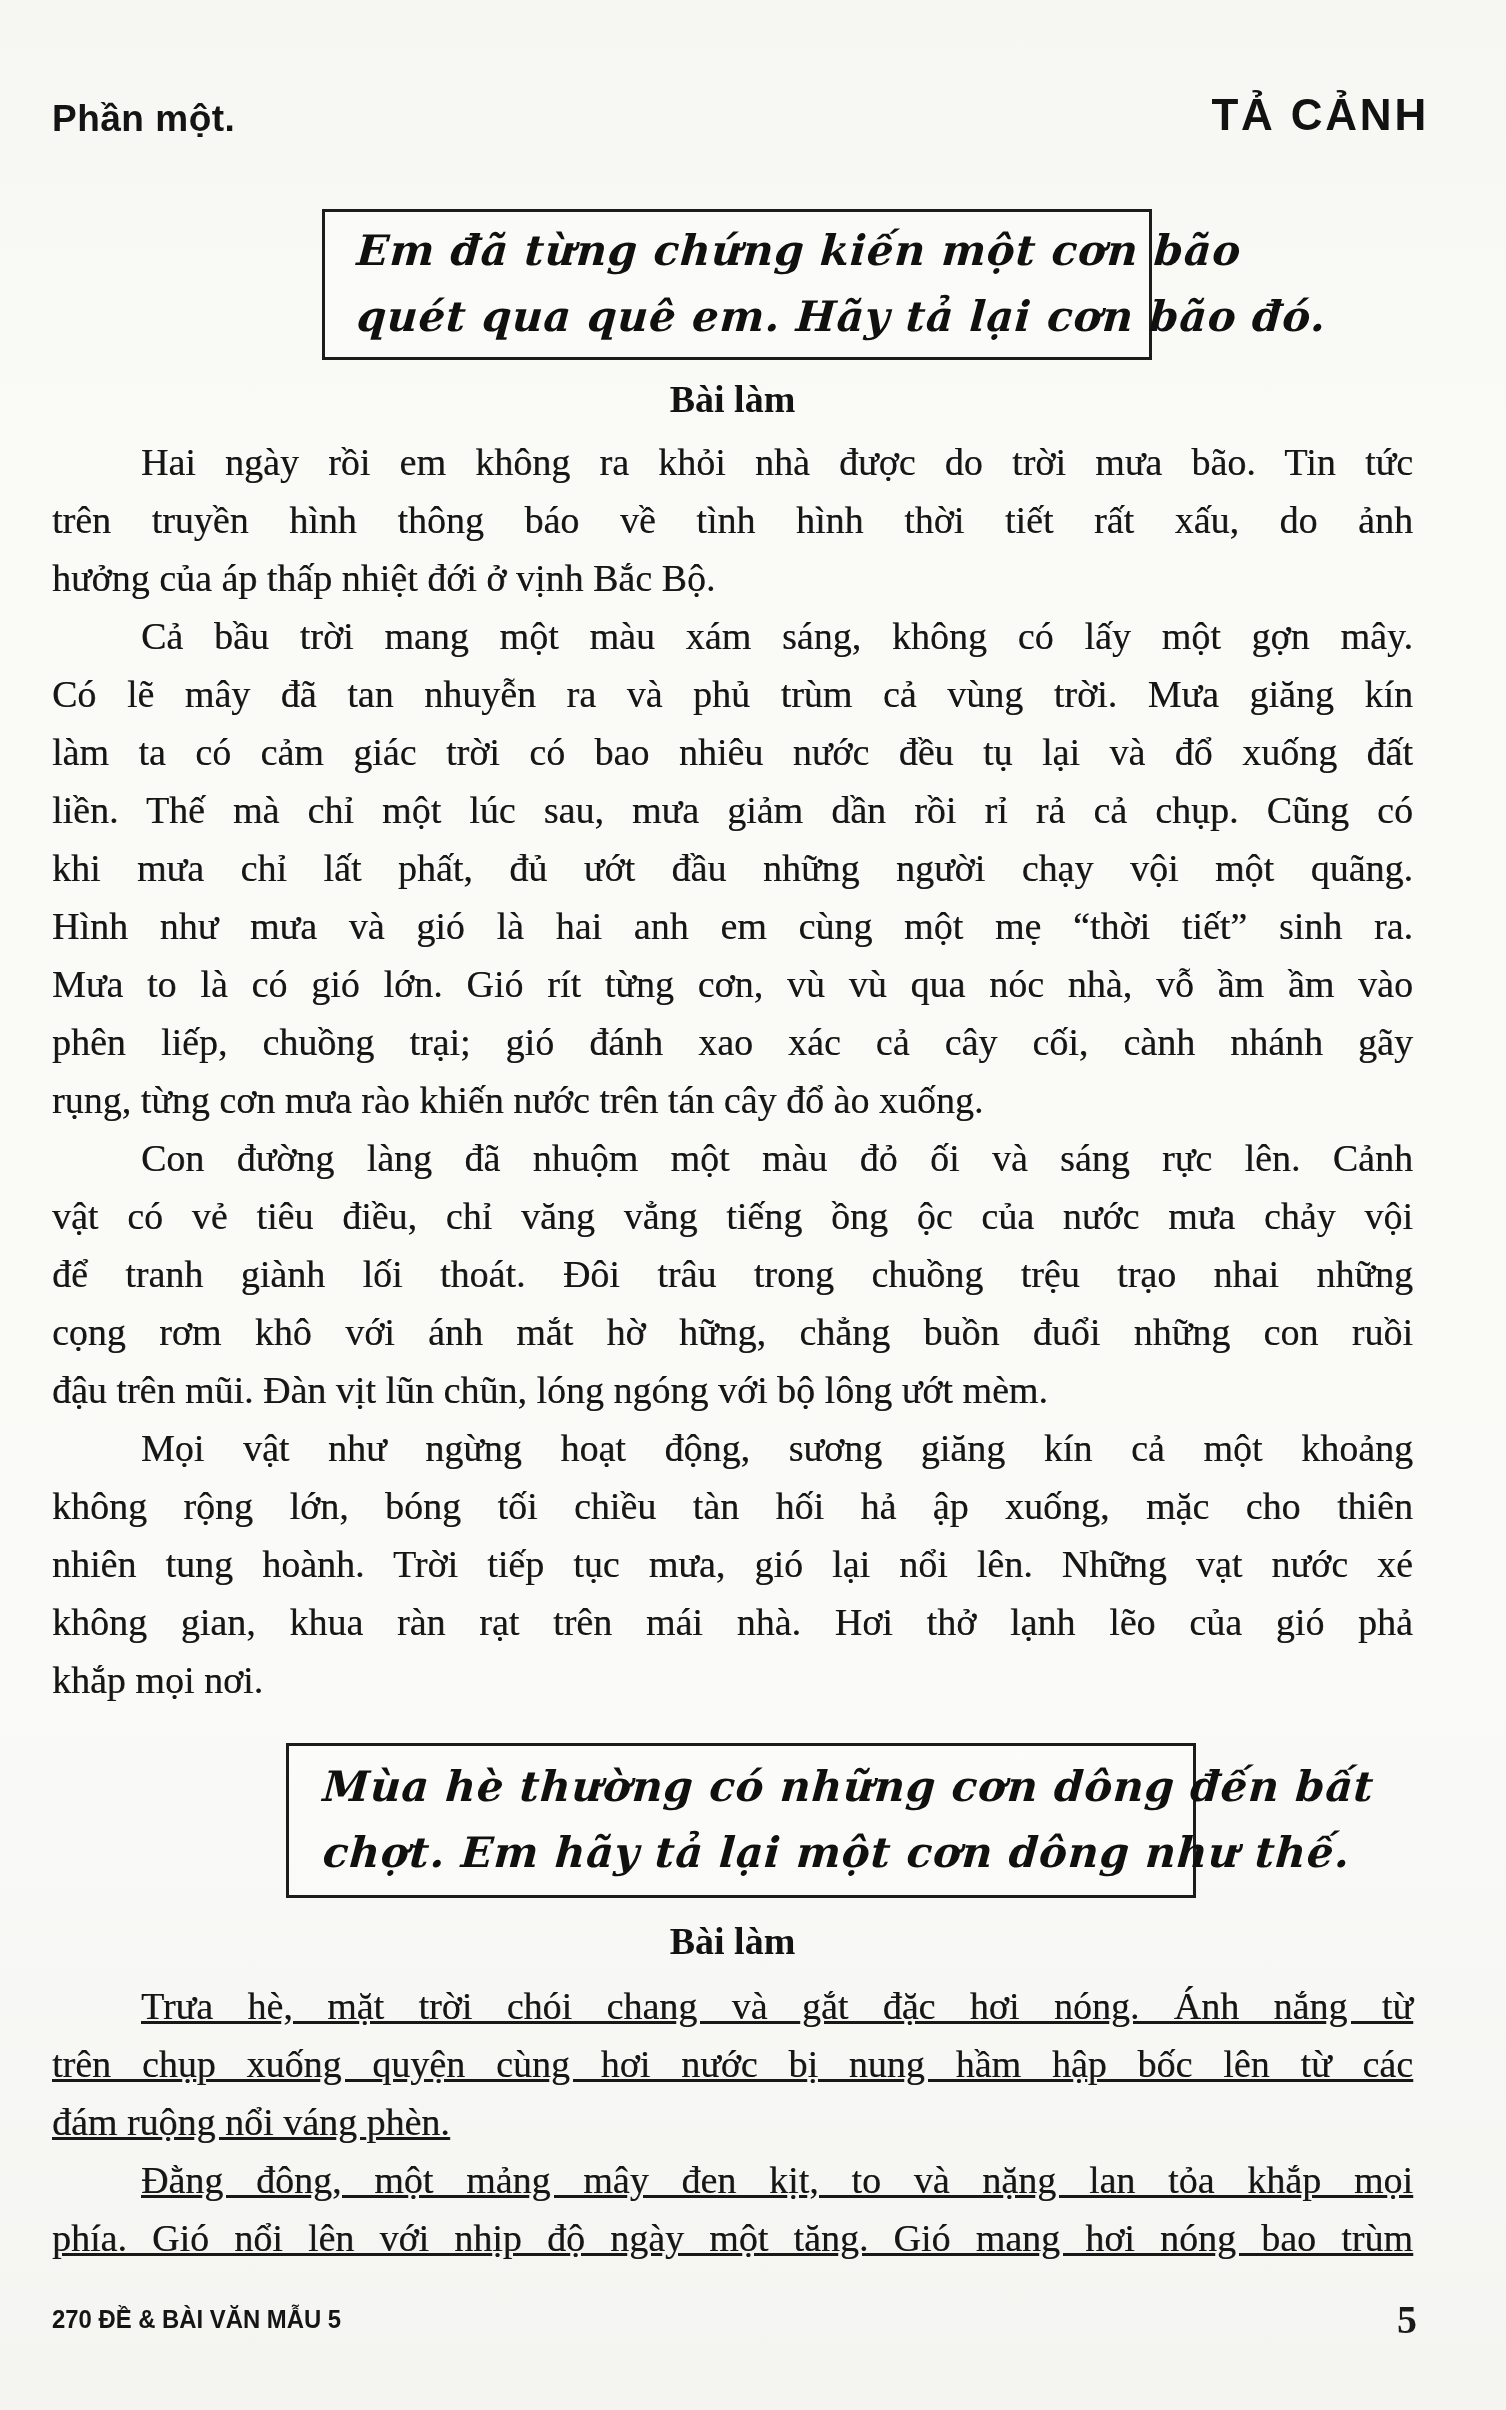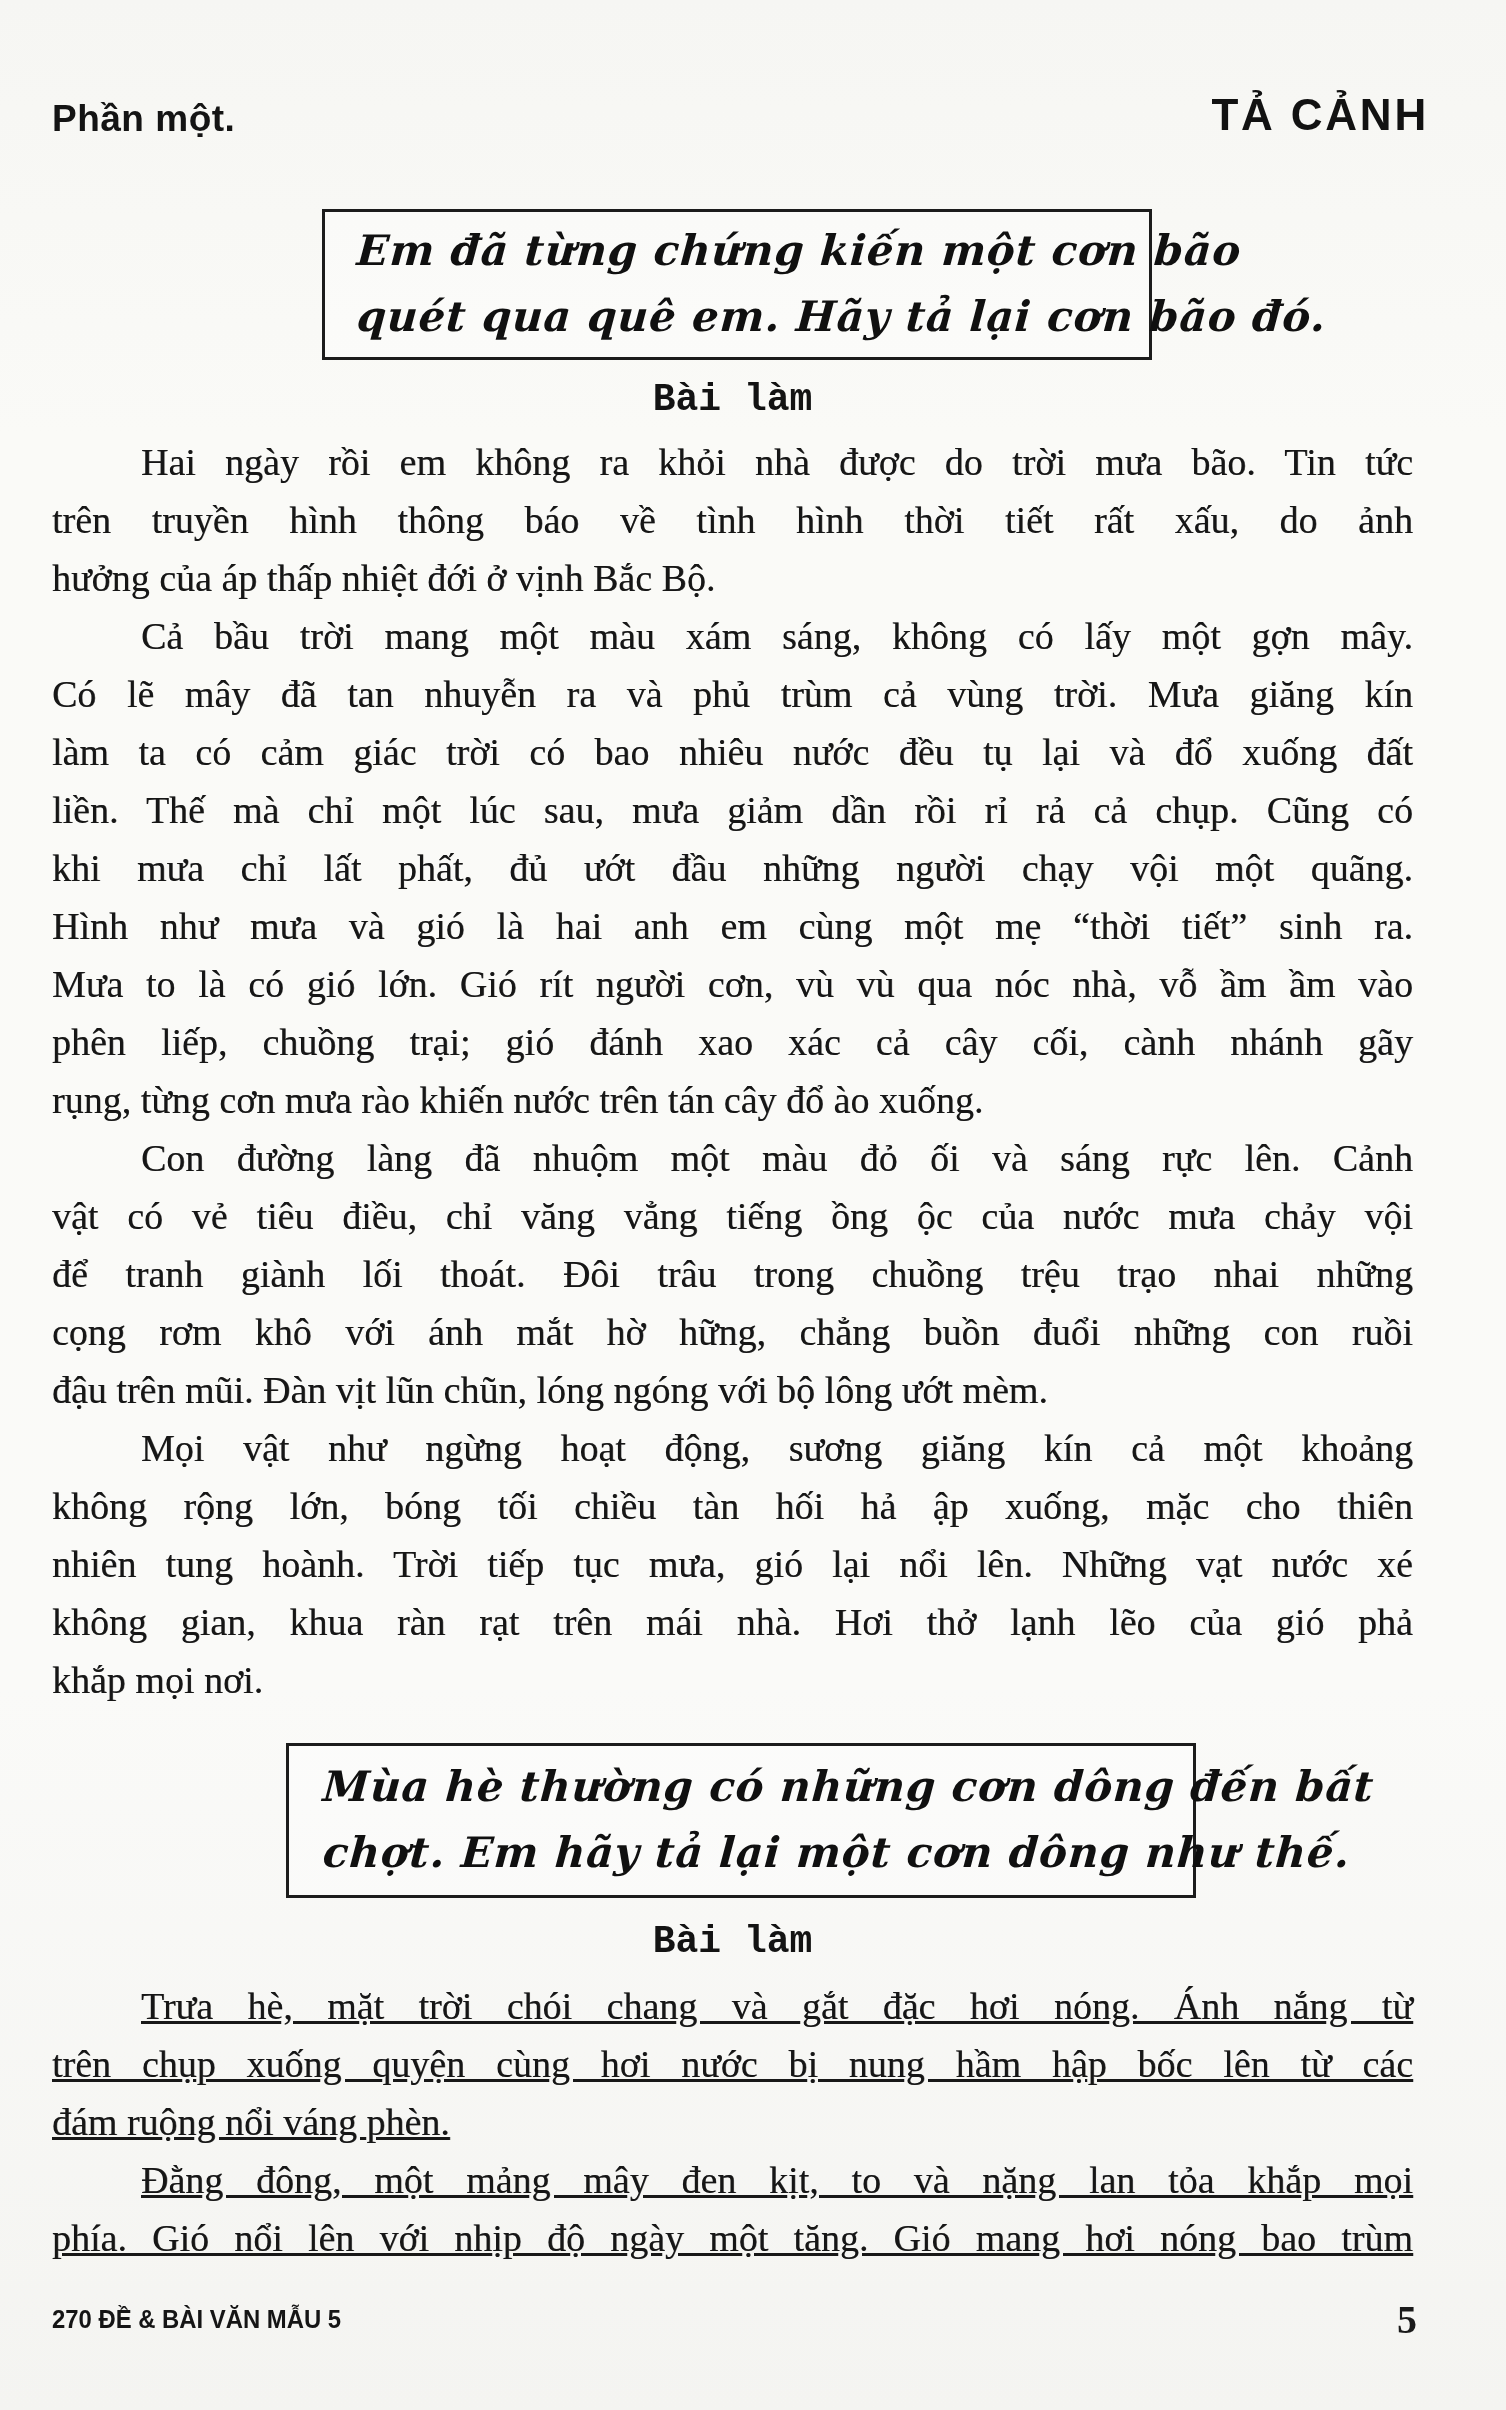--- a/index.html
+++ b/index.html
@@ -47,21 +47,21 @@
     letter-spacing: 0.9px;
     color: #101010;
     text-align: justify; text-align-last: justify;
     transform: skewX(-4deg);
     white-space: nowrap;
   }
   
   .essay-heading {
     margin-top: 17px; line-height: 45px;
     text-align: center;
-    font-family: Liberation Mono, monospace;
+    font-family: Liberation Serif, serif;
     font-weight: bold; font-size: 38px;
     color: #131313;
   }
   .essay-heading.second { margin-top: 21px; }
   
   .essay-text { margin-top: 11.3px; }
   .essay-text.second { margin-top: 13px; text-decoration: underline; }
   .paragraph { margin: 0; }
   .text-line {
     font-size: 38px; line-height: 58px;
@@ -110,21 +110,21 @@
           <div class="text-line">trên truyền hình thông báo về tình hình thời tiết rất xấu, do ảnh</div>
           <div class="text-line endline">hưởng của áp thấp nhiệt đới ở vịnh Bắc Bộ.</div>
         </div>
         <div class="paragraph">
           <div class="text-line indent">Cả bầu trời mang một màu xám sáng, không có lấy một gợn mây.</div>
           <div class="text-line">Có lẽ mây đã tan nhuyễn ra và phủ trùm cả vùng trời. Mưa giăng kín</div>
           <div class="text-line">làm ta có cảm giác trời có bao nhiêu nước đều tụ lại và đổ xuống đất</div>
           <div class="text-line">liền. Thế mà chỉ một lúc sau, mưa giảm dần rồi rỉ rả cả chụp. Cũng có</div>
           <div class="text-line">khi mưa chỉ lất phất, đủ ướt đầu những người chạy vội một quãng.</div>
           <div class="text-line">Hình như mưa và gió là hai anh em cùng một mẹ “thời tiết” sinh ra.</div>
-          <div class="text-line">Mưa to là có gió lớn. Gió rít người cơn, vù vù qua nóc nhà, vỗ ầm ầm vào</div>
+          <div class="text-line">Mưa to là có gió lớn. Gió rít từng cơn, vù vù qua nóc nhà, vỗ ầm ầm vào</div>
           <div class="text-line">phên liếp, chuồng trại; gió đánh xao xác cả cây cối, cành nhánh gãy</div>
           <div class="text-line endline">rụng, từng cơn mưa rào khiến nước trên tán cây đổ ào xuống.</div>
         </div>
         <div class="paragraph">
           <div class="text-line indent">Con đường làng đã nhuộm một màu đỏ ối và sáng rực lên. Cảnh</div>
           <div class="text-line">vật có vẻ tiêu điều, chỉ văng vẳng tiếng ồng ộc của nước mưa chảy vội</div>
           <div class="text-line">để tranh giành lối thoát. Đôi trâu trong chuồng trệu trạo nhai những</div>
           <div class="text-line">cọng rơm khô với ánh mắt hờ hững, chẳng buồn đuổi những con ruồi</div>
           <div class="text-line endline">đậu trên mũi. Đàn vịt lũn chũn, lóng ngóng với bộ lông ướt mèm.</div>
         </div>

